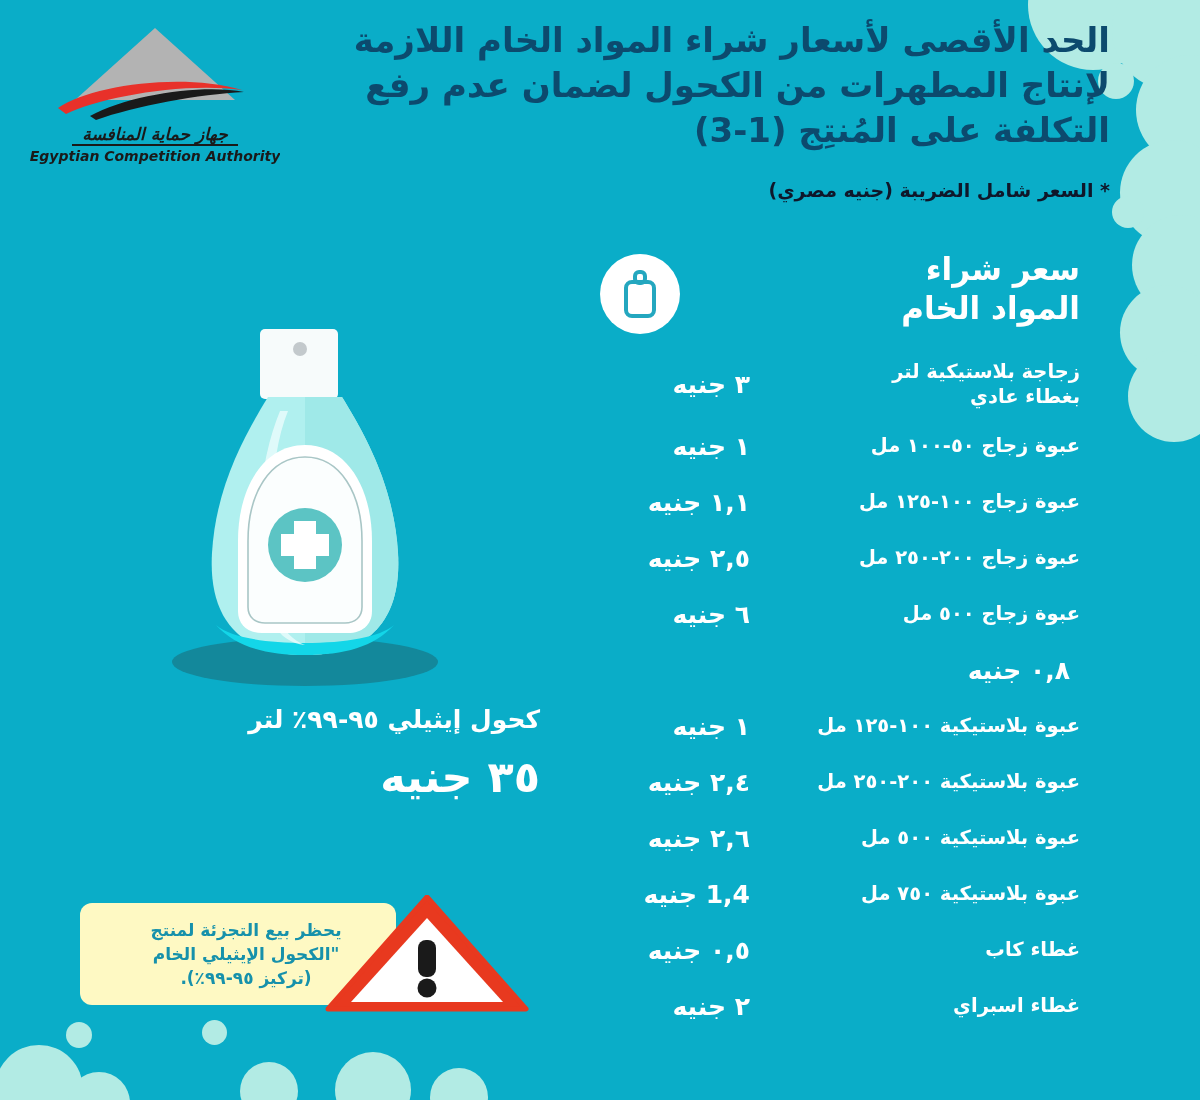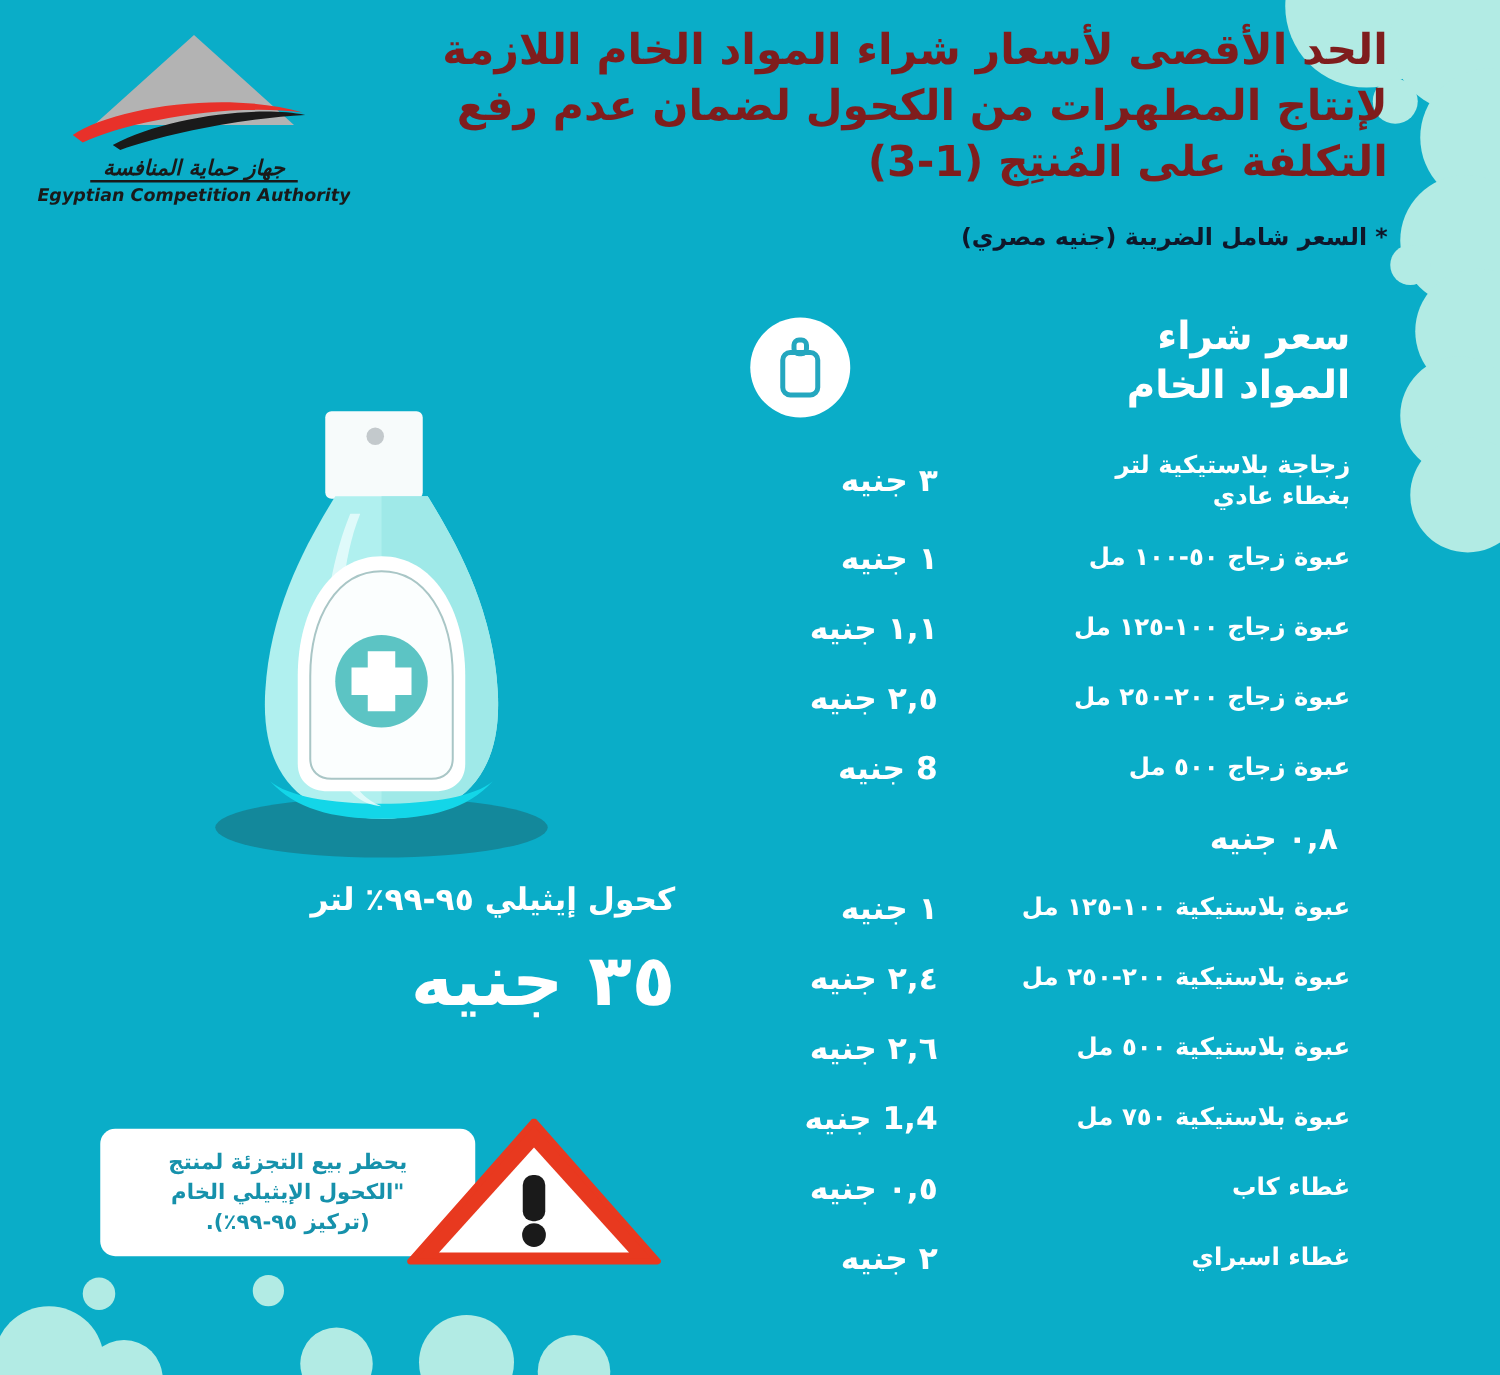--- a/index.html
+++ b/index.html
@@ -48,21 +48,21 @@
   
   #header {
     position: absolute;
     right: 90px;
     top: 18px;
     width: 800px;
     text-align: right;
     direction: rtl;
   }
   #title {
-    color: #7f1d1d;
+    color: #0c4a6e;
     font-size: 34px;
     font-weight: bold;
     line-height: 1.32;
     letter-spacing: 0px;
     margin: 0;
   }
   #subtitle {
     color: #0f172a;
     font-size: 19px;
     font-weight: bold;
@@ -88,44 +88,45 @@
     direction: rtl;
   }
   #alcohol-label {
     color: #ffffff;
     font-size: 25px;
     font-weight: bold;
     letter-spacing: 0px;
   }
   #alcohol-price {
     color: #ffffff;
-    font-size: 57px;
+    font-size: 43px;
     font-weight: bold;
     margin-top: 18px;
   }
 
   
   #warning {
     position: absolute;
     left: 80px;
     top: 895px;
     width: 450px;
     height: 115px;
   }
   #warning-box {
     position: absolute;
     left: 0px;
     top: 8px;
     width: 300px;
     height: 102px;
-    background: #ffffff;
+    background: #fef9c3;
     border-radius: 12px;
     display: flex;
     align-items: center;
     justify-content: center;
+    padding-left: 16px;
   }
   #warning-text {
     color: #1691ab;
     font-size: 17px;
     font-weight: bold;
     line-height: 1.42;
     text-align: center;
     direction: rtl;
     padding: 0 14px;
     white-space: pre-line;
@@ -307,21 +308,21 @@
         <div class="trow">
           <div class="tlabel">عبوة زجاج ١٠٠-١٢٥ مل</div>
           <div class="tprice">١,١ جنيه</div>
         </div>
         <div class="trow">
           <div class="tlabel">عبوة زجاج ٢٠٠-٢٥٠ مل</div>
           <div class="tprice">٢,٥ جنيه</div>
         </div>
         <div class="trow">
           <div class="tlabel">عبوة زجاج ٥٠٠ مل</div>
-          <div class="tprice">8 جنيه</div>
+          <div class="tprice">٦ جنيه</div>
         </div>
         <div class="trow">
           <div class="tprice">٠,٨ جنيه</div>
         </div>
         <div class="trow">
           <div class="tlabel">عبوة بلاستيكية ١٠٠-١٢٥ مل</div>
           <div class="tprice">١ جنيه</div>
         </div>
         <div class="trow">
           <div class="tlabel">عبوة بلاستيكية ٢٠٠-٢٥٠ مل</div>

